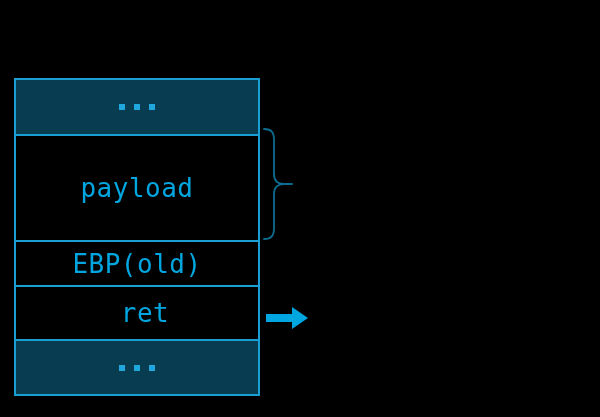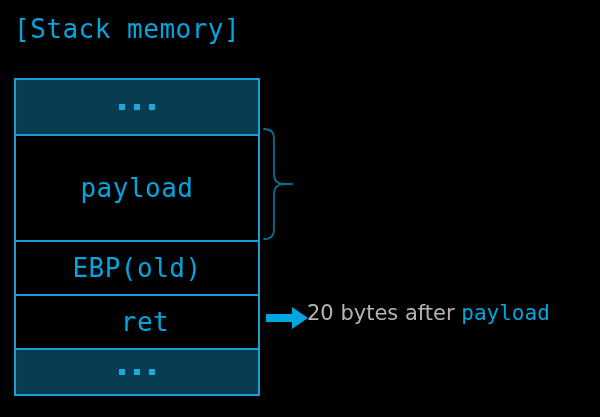--- a/index.html
+++ b/index.html
@@ -59,21 +59,21 @@
   }
   .cell + .cell {
     border-top: 2px solid #1a9fd4;
   }
   .cell.filled {
     background: #083c50;
   }
 
   .cell-ellipsis-top   { height: 54px; }
   .cell-payload        { height: 106px; }
-  .cell-ebp            { height: 54px; }
+  .cell-ebp            { height: 45px; }
   .cell-ret            { height: 54px; padding-left: 16px; }
   .cell-ellipsis-bot   { flex: 1 1 auto; }
 
   .cell-label {
     font-size: 26px;
     letter-spacing: 0.5px;
     line-height: 1;
     white-space: pre;
   }
 
@@ -134,21 +134,20 @@
     font-family: "DejaVu Sans Mono", monospace;
     color: #00a6e0;
     font-size: 21px;
   }
 </style>
 </head>
 <body>
 
 <div id="canvas">
 
-  <div class="title">[Stack memory]</div>
 
   <div class="stack-box">
 
     <div class="cell filled cell-ellipsis-top">
       <span class="dots">
           <i></i>
           <i></i>
           <i></i>
         </span>
     </div>
@@ -182,17 +181,14 @@
     </svg>
   </div>
 
 
   <div class="arrow-wrap">
     <svg width="44" height="24" viewBox="0 0 44 24" xmlns="http://www.w3.org/2000/svg" aria-hidden="true">
       <path d="M0 8 L26 8 L26 1 L42 12 L26 23 L26 16 L0 16 Z" fill="#00a6e0"></path>
     </svg>
   </div>
 
-  <div class="ret-note">
-    <span>20 bytes after </span><span class="mono-accent">payload</span>
-  </div>
 
 </div>
 
 </body></html>

